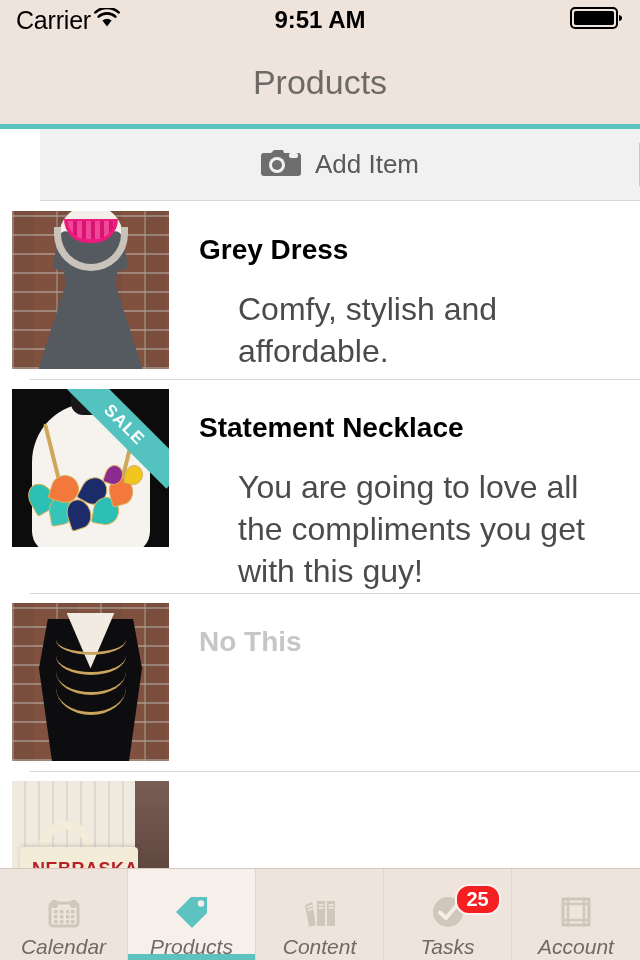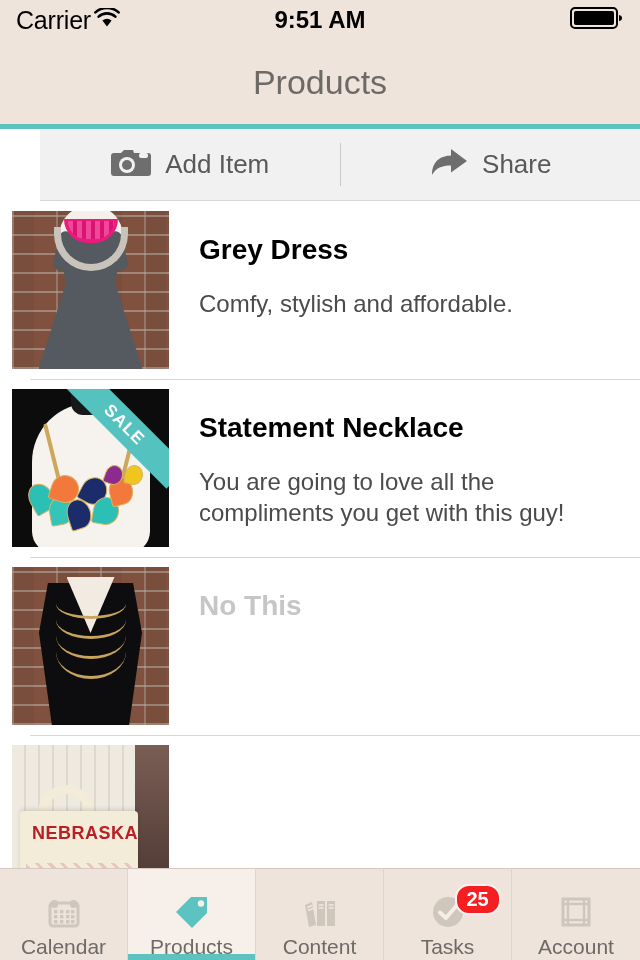--- a/index.html
+++ b/index.html
@@ -255,21 +255,21 @@
     padding: 24px 18px 0 30px;
     min-width: 0;
   }
   .p-title {
     font-size: 28px; font-weight: bold; color: #000000;
     line-height: 1.1;
   }
   .p-title.empty { color: #C6C6C6; }
   .p-desc {
     margin-top: 22px;
-    font-size: 24px; color: #4B4B4B; line-height: 1.32;
+    font-size: 32px; color: #4B4B4B; line-height: 1.32; margin-left: 39px;
   }
 
   
   .tabbar {
     flex: 0 0 92px; height: 92px;
     background: #EFE4DC;
     display: flex; align-items: stretch;
     border-top: 1px solid #D5C9C0;
   }
   .tab {
@@ -282,21 +282,21 @@
     border-right: 1px solid #E0D5CB;
   }
   .tab:last-child { border-right: none; }
   .tab.active { background: #F7F0EA; }
   .tab.active::after {
     content: "";
     position: absolute; left: 0; right: 0; bottom: 0;
     height: 6px; background: #5CC3C0;
   }
   .tab-ico { height: 36px; display:flex; align-items:center; justify-content:flex-end; position:relative;margin-top:24px; }
-  .tab-label { font-size: 21px; color: #6E6A66; }
+  .tab-label { font-size: 21px; color: #6E6A66; font-style: italic; }
   .badge {
     position: absolute;
     left: 26px; top: -10px;
     background: #F51E20;
     color: #fff;
     font-size: 20px; font-weight: bold;
     border-radius: 14px;
     padding: 1px 10px 2px;
     line-height: 1.2;
     border: 2px solid #FFF1F1;
@@ -341,28 +341,20 @@
         <svg width="42" height="32" viewBox="0 0 42 32">
           <path d="M4 6 h7 l3 -3 h9 l1 3 h14 a3 3 0 0 1 3 3 v17 a3 3 0 0 1 -3 3 h-34 a3 3 0 0 1 -3 -3 v-17 a3 3 0 0 1 3 -3 z" fill="#6E6E6E"></path>
           <rect x="29" y="6" width="9" height="5" rx="2" fill="#F1F1F1"></rect>
           <circle cx="17" cy="18" r="8" fill="#F1F1F1"></circle>
           <circle cx="17" cy="18" r="5" fill="#6E6E6E"></circle>
         </svg>
       </span>
       <span class="tb-label">Add Item</span>
     </div>
     <div class="tb-sep"></div>
-    <div class="tb-btn">
-      <span>
-        <svg width="40" height="32" viewBox="0 0 40 32">
-          <path d="M3 28 C3 14 12 9 22 8.6 L22 2 L38 14 L22 25.4 L22 18.6 C13 18.6 7 21 3 28 Z" fill="#6E6E6E"></path>
-        </svg>
-      </span>
-      <span class="tb-label">Share</span>
-    </div>
   </div>
 
   <div class="list">
 
     <div class="row">
       <div class="thumb">
         <div class="thumb-inner">
           <div class="brick"></div>
           <div class="mannequin-neck"></div>
           <div class="dress-grey"></div>

